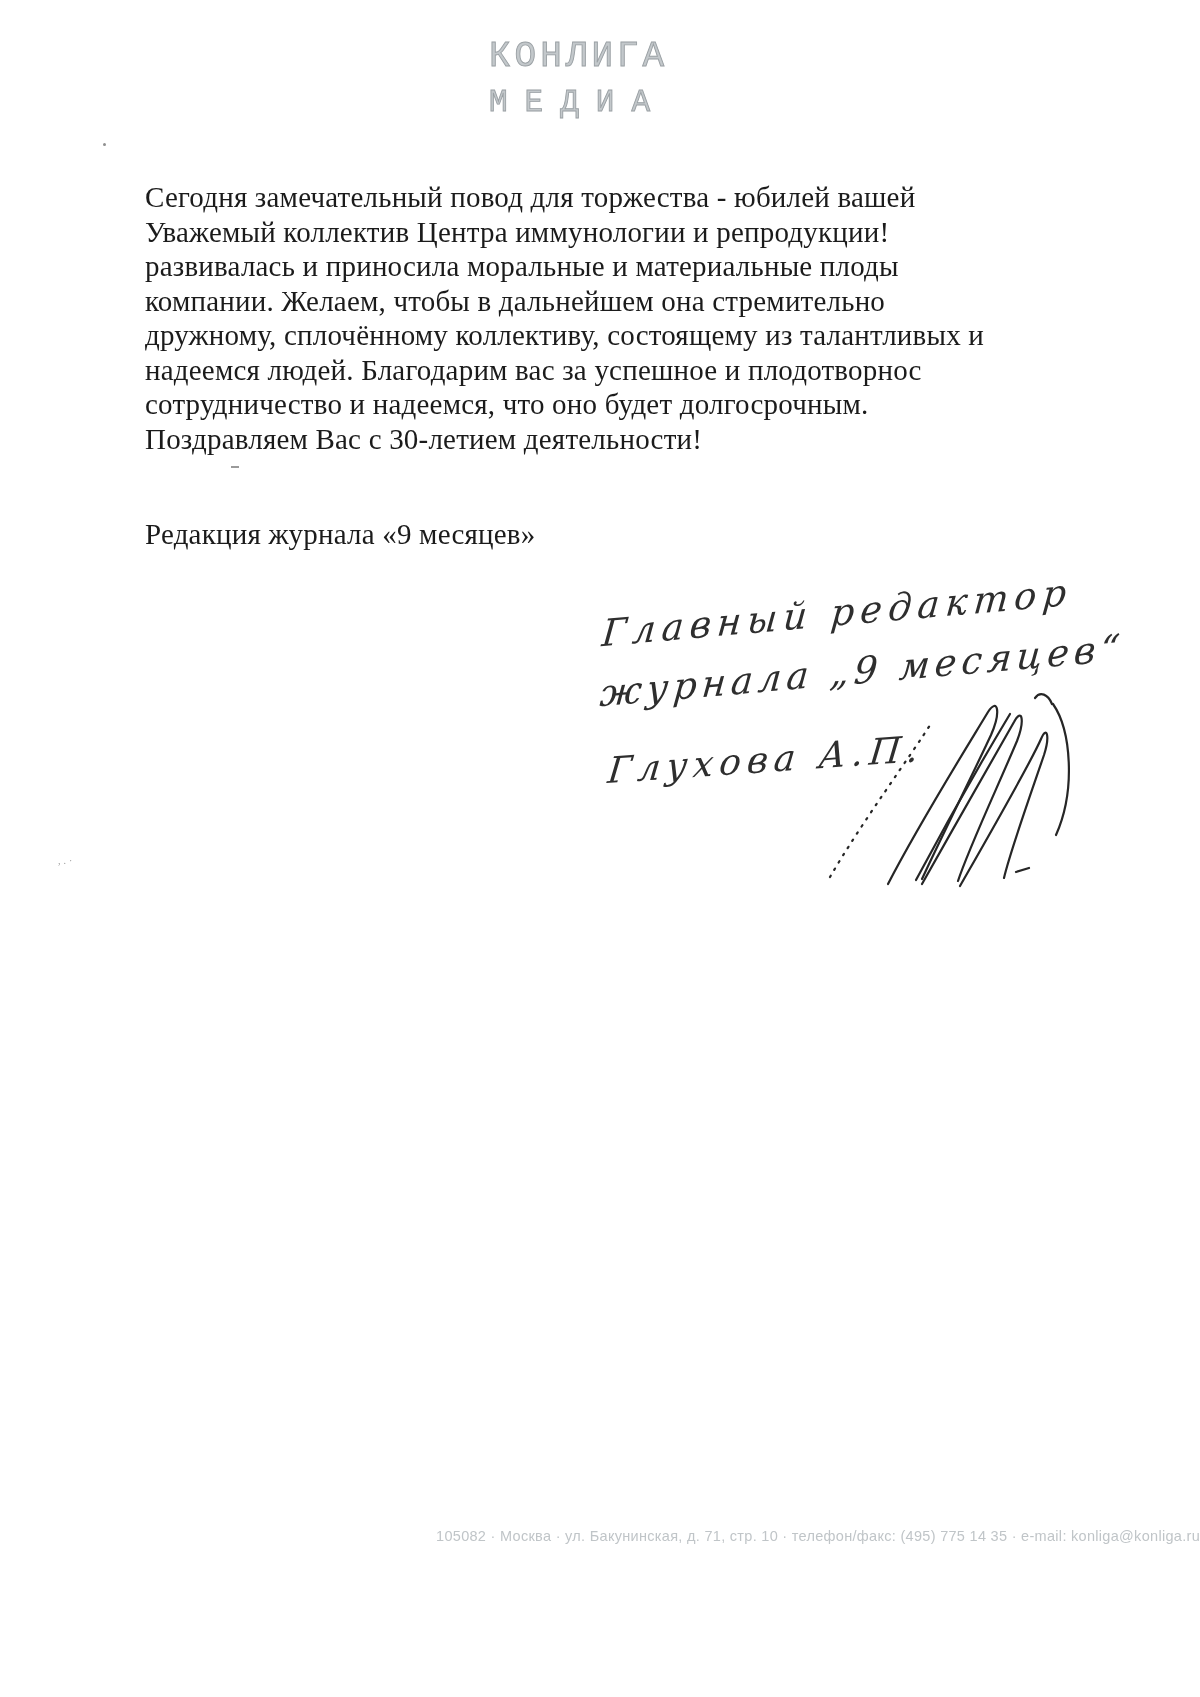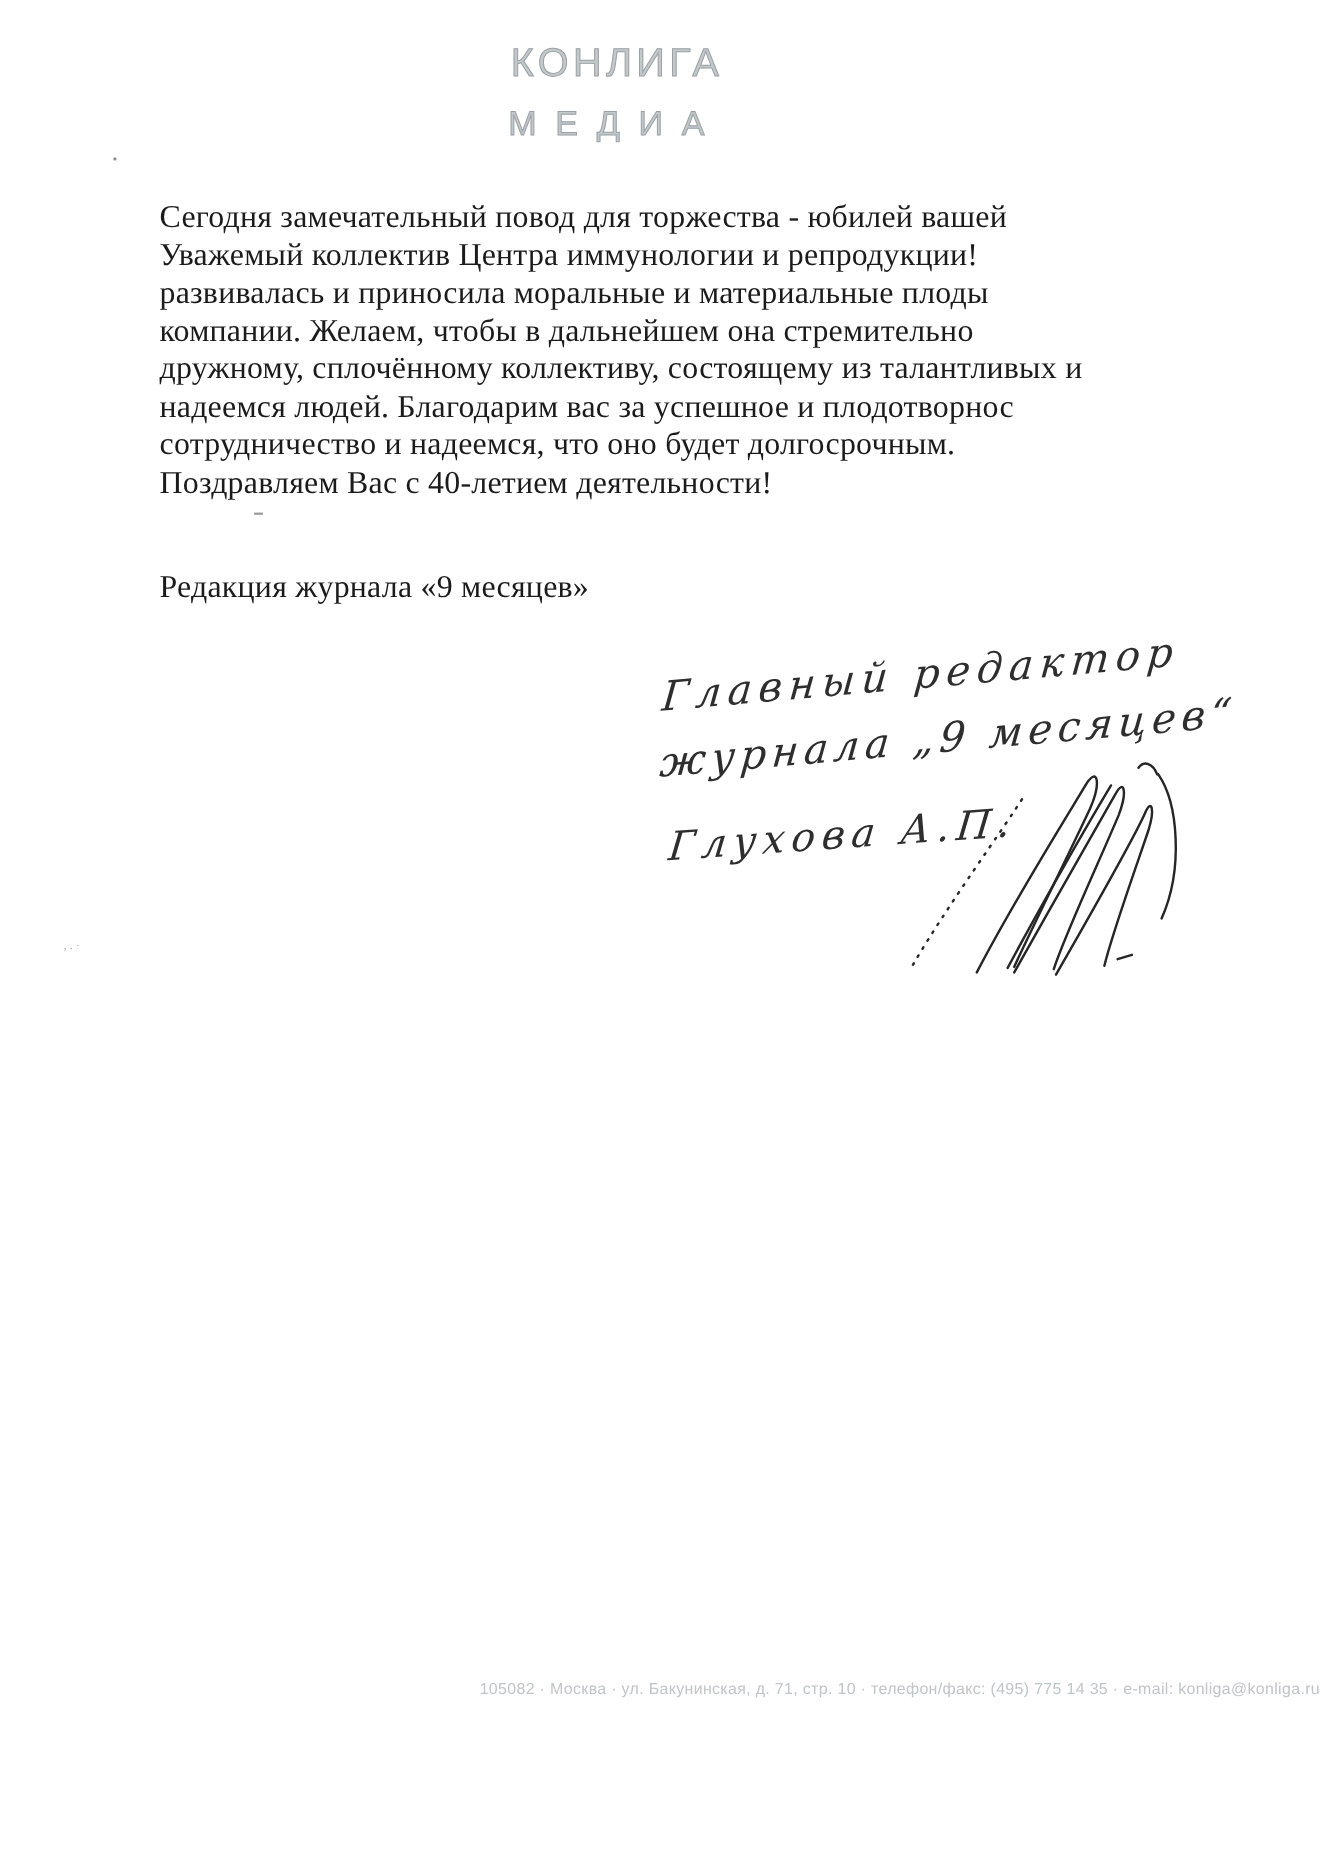--- a/index.html
+++ b/index.html
@@ -10,32 +10,31 @@
     overflow:hidden;
     font-family:"Liberation Serif", serif;
   }
   .page {
     position:absolute; inset:0;
     background:#ffffff;
   }
 
   
   .logo {
-    position:absolute; left:462px; top:38px;
-    font-family:Liberation Sans, sans-serif;
+    position:absolute; left:489px; top:38px;
+    font-family:Liberation Mono, monospace;
     color:#c3c8cb;
     -webkit-text-stroke:0.9px #9aa0a4;
     user-select:none;
-    text-align:right;
   }
   .logo-line1 {
     font-size:36px; font-weight:400; letter-spacing:4px; line-height:38px;
   }
   .logo-line2 {
-    font-size:31px; font-weight:400; letter-spacing:17px; line-height:34px; margin-top:20px;
+    font-size:31px; font-weight:400; letter-spacing:17px; line-height:34px; margin-top:10px;
   }
 
   
   .letter {
     position:absolute; left:145px; top:180px; width:980px;
     font-family:"Liberation Serif", serif;
     font-size:29px; line-height:34.5px;
     color:#1b1b1b;
     letter-spacing:0.2px;
   }
@@ -96,21 +95,21 @@
   </div>
 
   <div class="letter">
     <div class="line">Сегодня замечательный повод для торжества - юбилей вашей</div>
     <div class="line">Уважемый коллектив Центра иммунологии и репродукции!</div>
     <div class="line">развивалась и приносила моральные и материальные плоды</div>
     <div class="line">компании. Желаем, чтобы в дальнейшем она стремительно</div>
     <div class="line">дружному, сплочённому коллективу, состоящему из талантливых и</div>
     <div class="line">надеемся людей. Благодарим вас за успешное и плодотворнос</div>
     <div class="line">сотрудничество и надеемся, что оно будет долгосрочным.</div>
-    <div class="line">Поздравляем Вас с 40-летием деятельности!</div>
+    <div class="line">Поздравляем Вас с 30-летием деятельности!</div>
   </div>
 
   <div class="signoff">Редакция журнала «9 месяцев»</div>
 
   <div class="hand hand-1">Главный редактор</div>
   <div class="hand hand-2">журнала „9 месяцев“</div>
   <div class="hand hand-3">Глухова А.П.</div>
 
   <svg class="signature-svg" viewBox="0 0 330 225" xmlns="http://www.w3.org/2000/svg">
     <path d="M 60,205 C 92,150 142,82 162,50" stroke-dasharray="1.5 7"></path>

